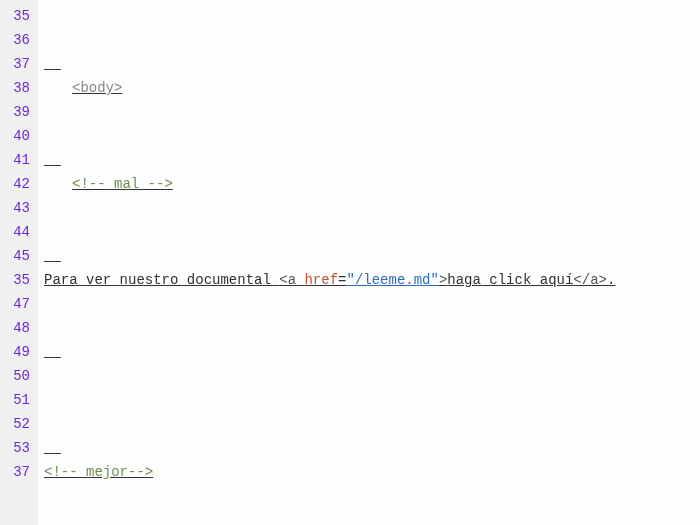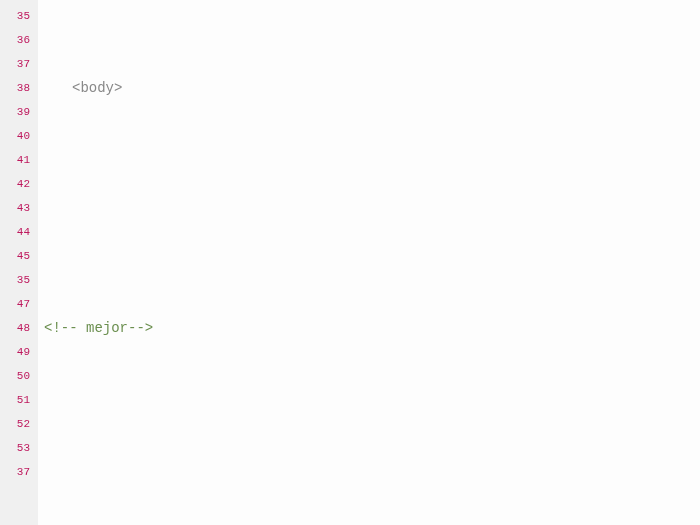--- a/index.html
+++ b/index.html
@@ -8,34 +8,35 @@
     font-size: 14px;
     background: #fdfdfd;
     color: #333;
     width: 700px;
     height: 525px;
     overflow: hidden;
     display: flex;
   }
   .gutter {
     background: #f0f0f0;
-    color: #be185d;
+    color: #6d28d9;
     text-align: right;
     padding: 4px 8px 4px 4px;
     user-select: none;
     width: 38px;
     line-height: 24px;
-    font-size: 11px;
+    font-size: 14px;
   }
   .code {
     flex: 1;
     padding: 4px 0 4px 6px;
     line-height: 24px;
     white-space: pre;
     overflow: hidden;
+    text-decoration: underline;
   }
   .line { height: 24px; }
   .pad1 { padding-left: 28px; }
   .angle { color: #555; }
   .attr { color: #c05030; }
   .eq { color: #333; }
   .str { color: #2a6fb8; text-decoration: underline; }
   .comment { color: #6b8f4f; }
   .text { color: #303030; }
   .dim { color: #888; }
@@ -63,21 +64,23 @@
   <div class="line">51</div>
   <div class="line">52</div>
   <div class="line">53</div>
   <div class="line">37</div>
 </div>
 
 <div class="code">
 
   <div class="line pad1"><span class="dim">&lt;body&gt;</span></div>
 
+  <div class="line pad1"><span class="comment">&lt;!-- mal --&gt;</span></div>
 
+  <div class="line"><span class="text">Para ver nuestro documental </span><span class="angle">&lt;a </span><span class="attr">href</span><span class="eq">=</span><span class="str">"/leeme.md"</span><span class="angle">&gt;</span><span class="text">haga click aquí</span><span class="angle">&lt;/a&gt;</span><span class="text">.</span></div>
 
   <div class="line"></div>
 
   <div class="line"><span class="comment">&lt;!-- mejor--&gt;</span></div>
 
   
 
   
 
   

